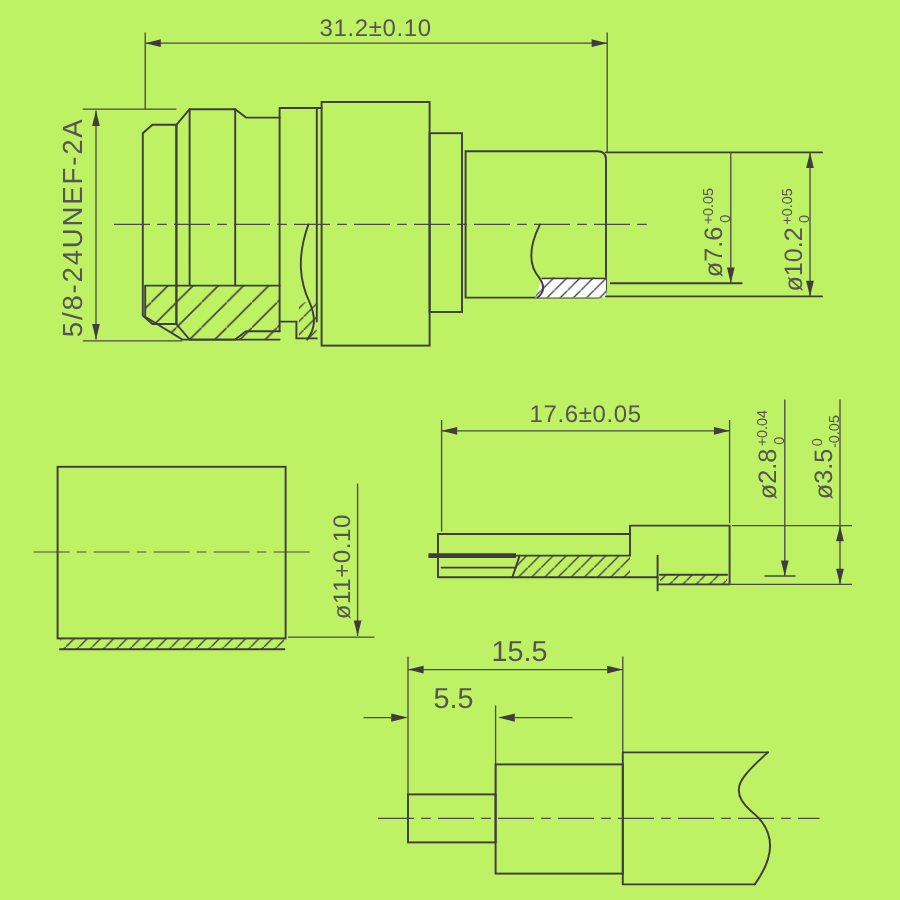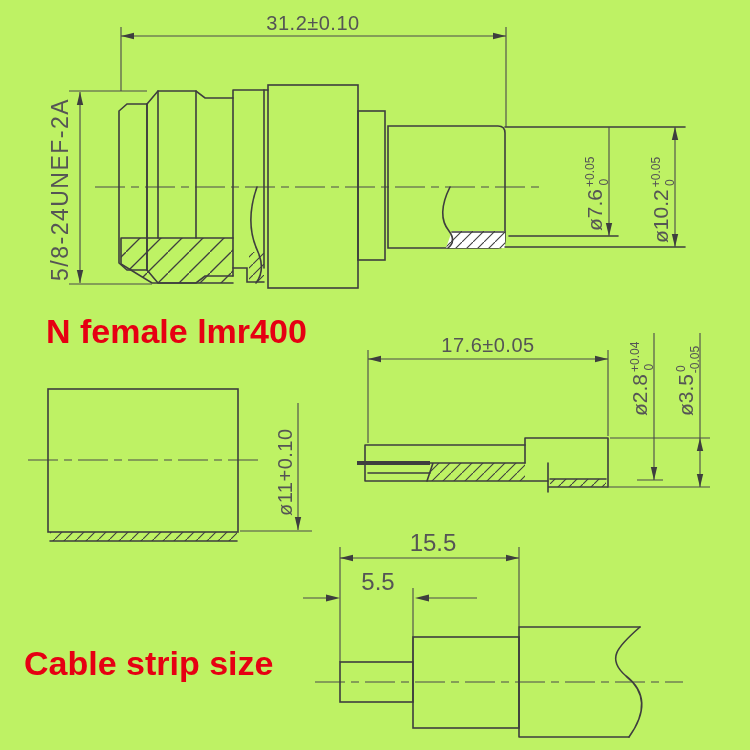--- a/index.html
+++ b/index.html
@@ -190,15 +190,13 @@
 
       <rect x="340" y="662" width="73" height="40" class="part" fill="none"></rect>
       <rect x="413" y="637" width="106" height="91" class="part" fill="url(#braidPat)"></rect>
       <g>
         <path class="part" d="M519,627 H640 M519,737 H629 M519,627 V737"></path>
         <path class="part" d="M640,627 C617,647 606,659 626,676 C649,694 644,716 629,737"></path>
       </g>
     </g>
   </svg>
 
-  <div class="heading" id="heading-connector">N female lmr400</div>
-  <div class="heading" id="heading-cable">Cable strip size</div>
 </div>
 
 </body></html>

